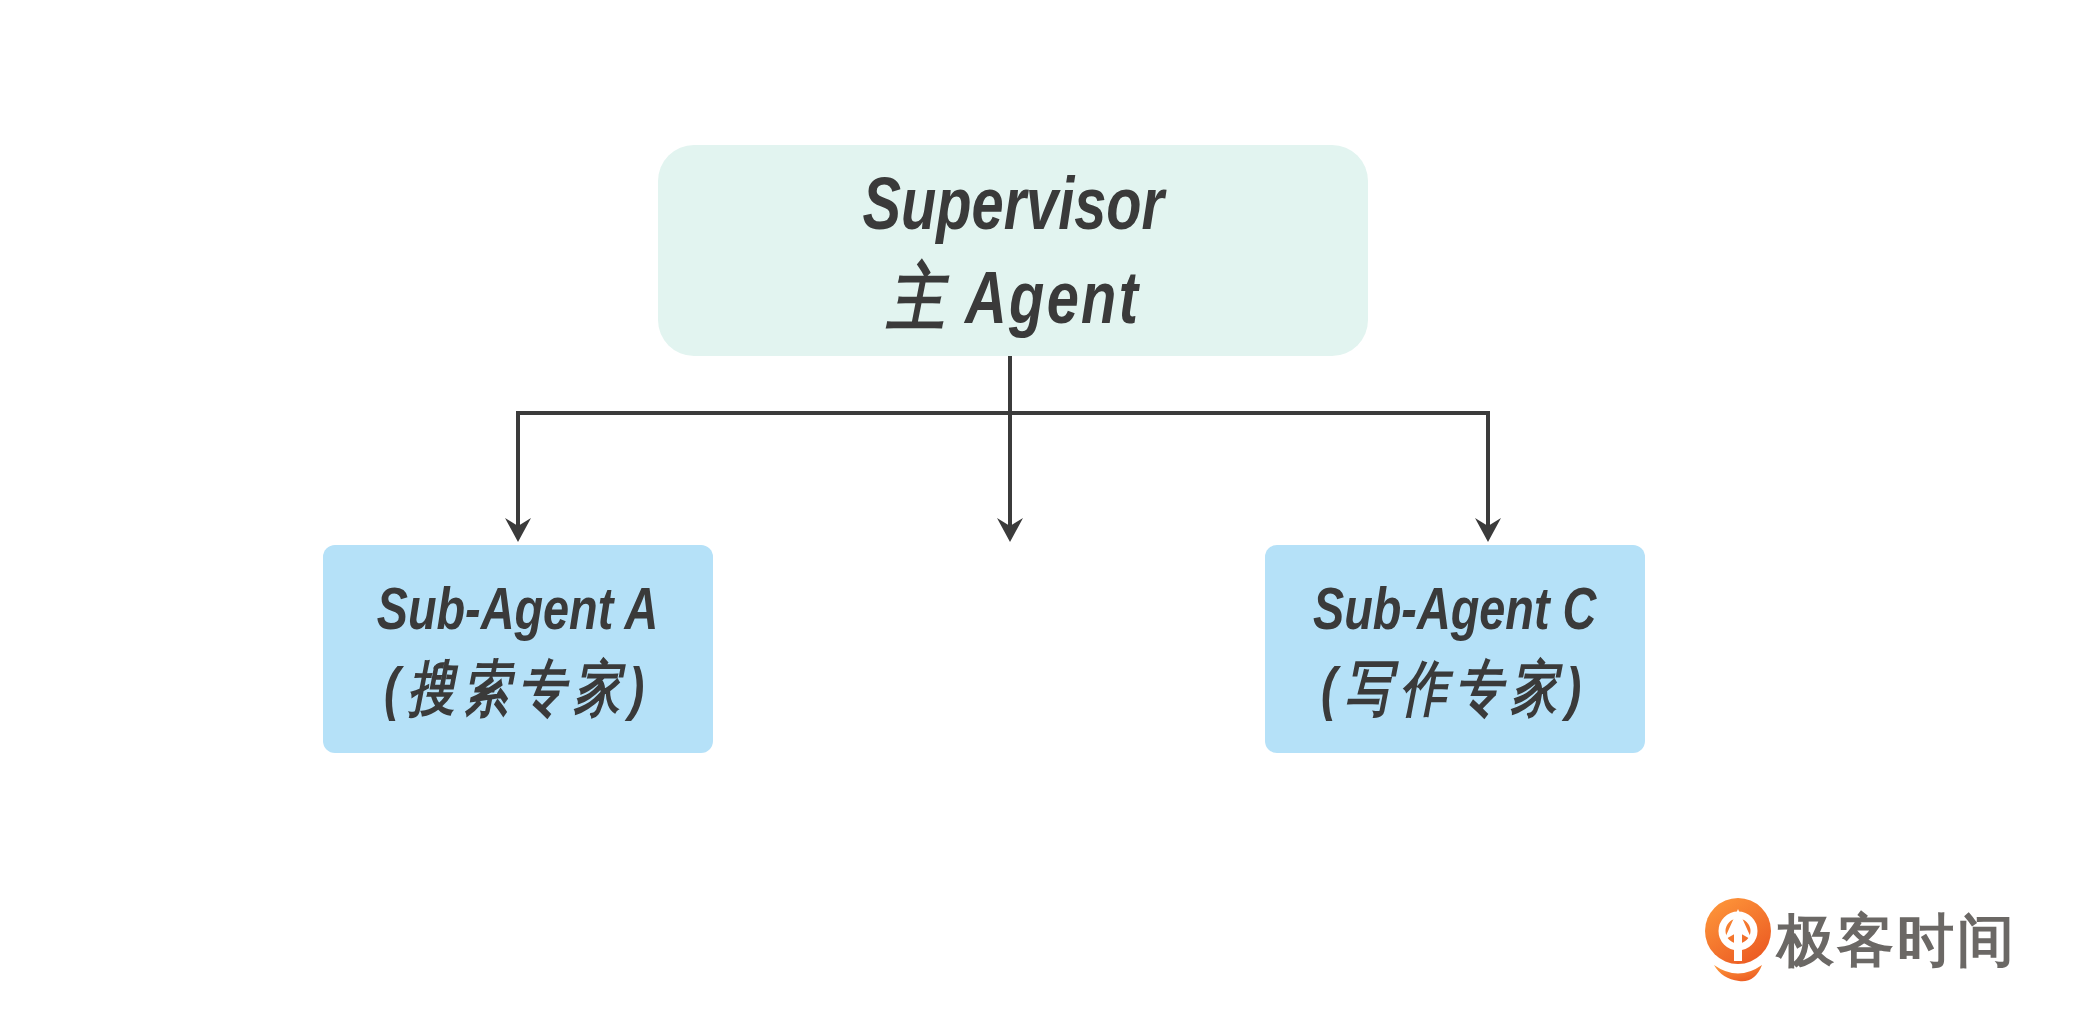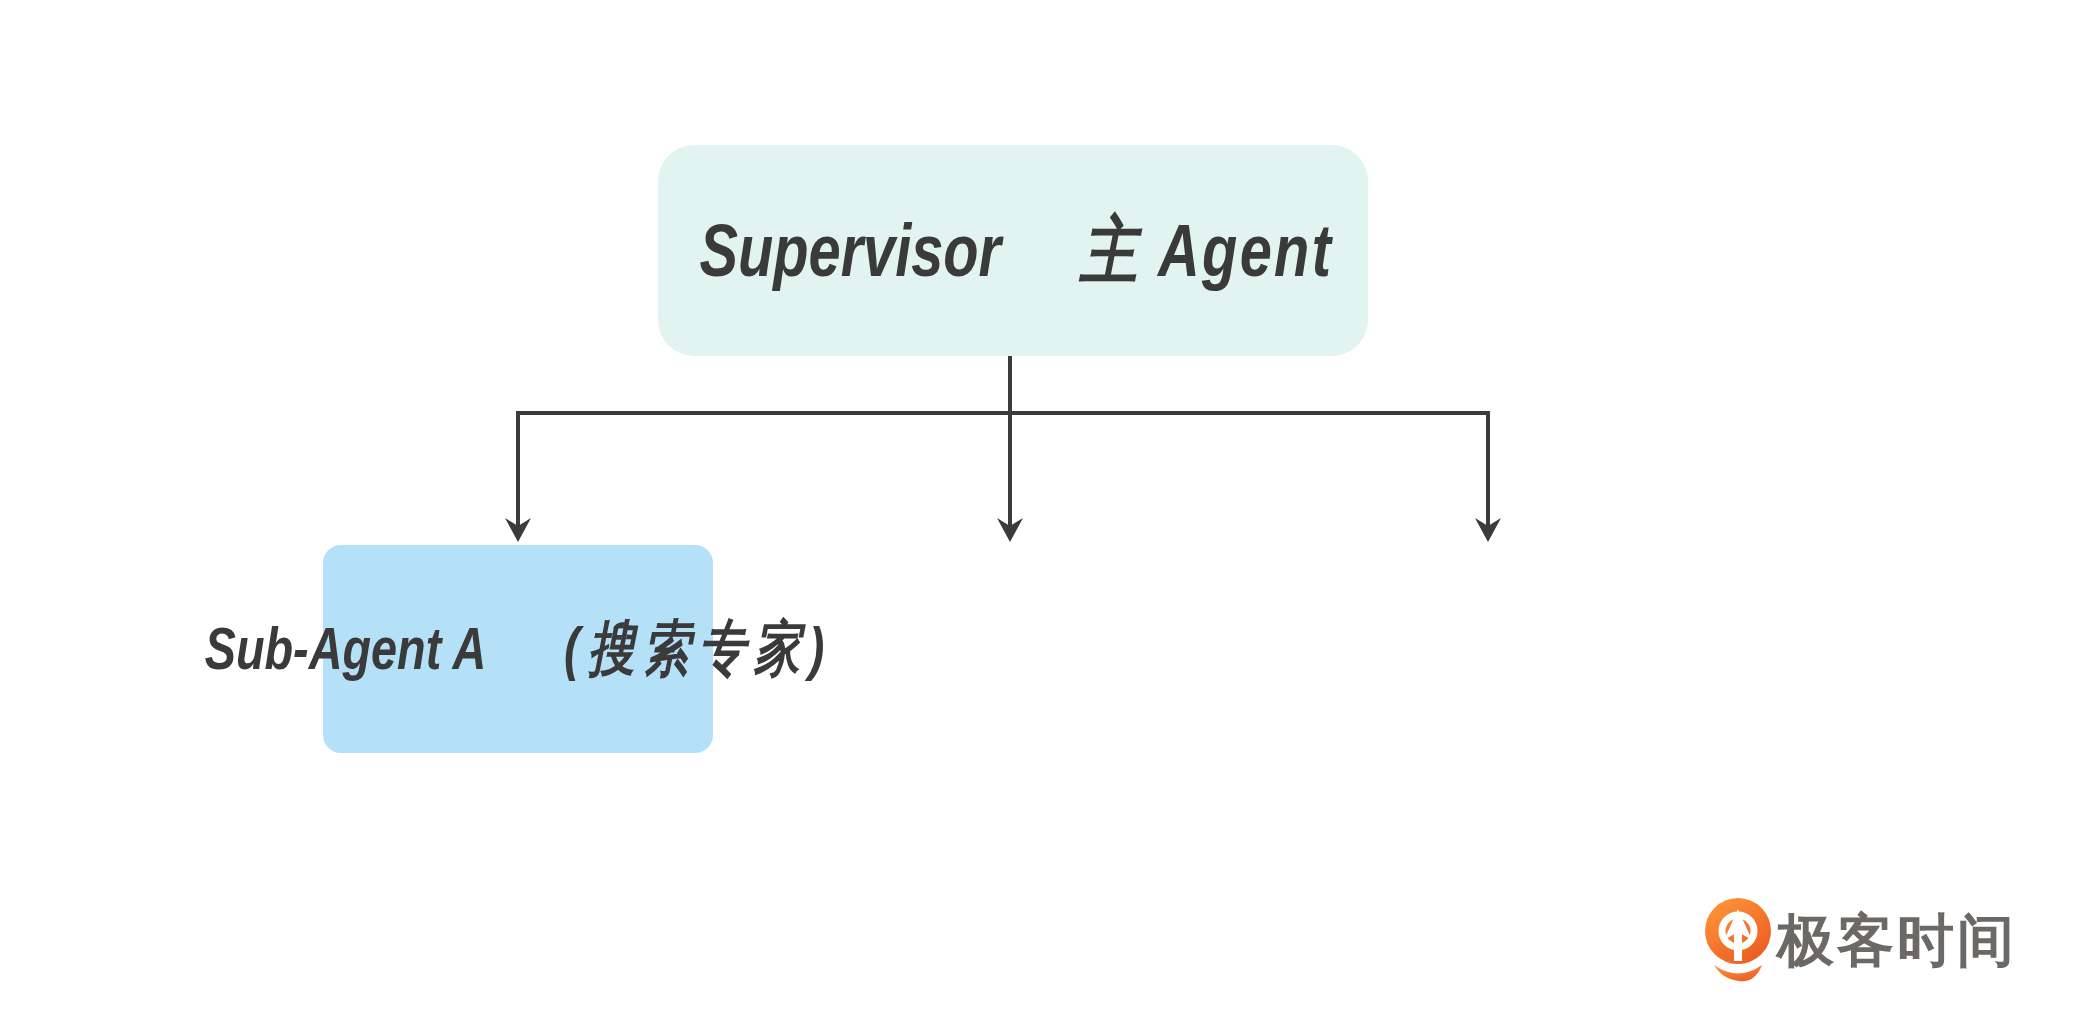--- a/index.html
+++ b/index.html
@@ -15,31 +15,31 @@
     width:2079px;height:1032px;background:#ffffff;overflow:hidden;
     font-family:"Liberation Sans","DejaVu Sans",sans-serif;
   }
   .canvas{position:relative;width:2079px;height:1032px;background:#ffffff;}
 
   svg.connectors{position:absolute;left:0;top:0;width:2079px;height:1032px;pointer-events:none;}
   .ln{stroke:var(--line);stroke-width:4;fill:none;}
   .dart{fill:var(--line);stroke:none;}
 
   .node{
-    position:absolute;display:flex;flex-direction:row;align-items:center;justify-content:center;
+    position:absolute;display:flex;flex-direction:column;align-items:center;justify-content:center;
     color:var(--ink);font-weight:700;font-style:italic;text-align:center;
   }
   .node .line{display:block;transform:scaleX(0.78);transform-origin:50% 50%;white-space:nowrap;}
   .node.root{
     left:658px;top:145px;width:710px;height:211px;
     background:var(--mint);border-radius:36px;
     font-size:74px;line-height:94px;
   }
   .node.child{
-    top:545px;height:208px;background:var(--blue);border-radius:18px;
+    top:545px;height:208px;background:var(--blue);border-radius:12px;
     font-size:60px;line-height:80px;
   }
   .node.child .subtitle{letter-spacing:0.18em;}
   .node.root .subtitle{letter-spacing:0.04em;}
   #node-a{left:323px;width:390px;}
   #node-b{left:792px;width:386px;}
   #node-c{left:1265px;width:380px;}
 
   .logo{
     position:absolute;left:1702px;top:898px;height:84px;
@@ -75,20 +75,24 @@
     <span class="line title">Supervisor</span>
     <span class="line subtitle">主 Agent</span>
   </div>
 
   <div class="node child" id="node-a">
     <span class="line title">Sub-Agent A</span>
     <span class="line subtitle">(搜索专家)</span>
   </div>
 
 
+  <div class="node child" id="node-c">
+    <span class="line title">Sub-Agent C</span>
+    <span class="line subtitle">(写作专家)</span>
+  </div>
 
   <div class="logo">
     <svg class="mark" viewBox="0 0 72 84" aria-hidden="true">
       <defs>
         <linearGradient id="og" x1="0" y1="0" x2="0.7" y2="1">
           <stop offset="0" stop-color="#ff9b3c"></stop>
           <stop offset="1" stop-color="#ec5c23"></stop>
         </linearGradient>
       </defs>
       <circle cx="36" cy="33" r="33" fill="url(#og)"></circle>

